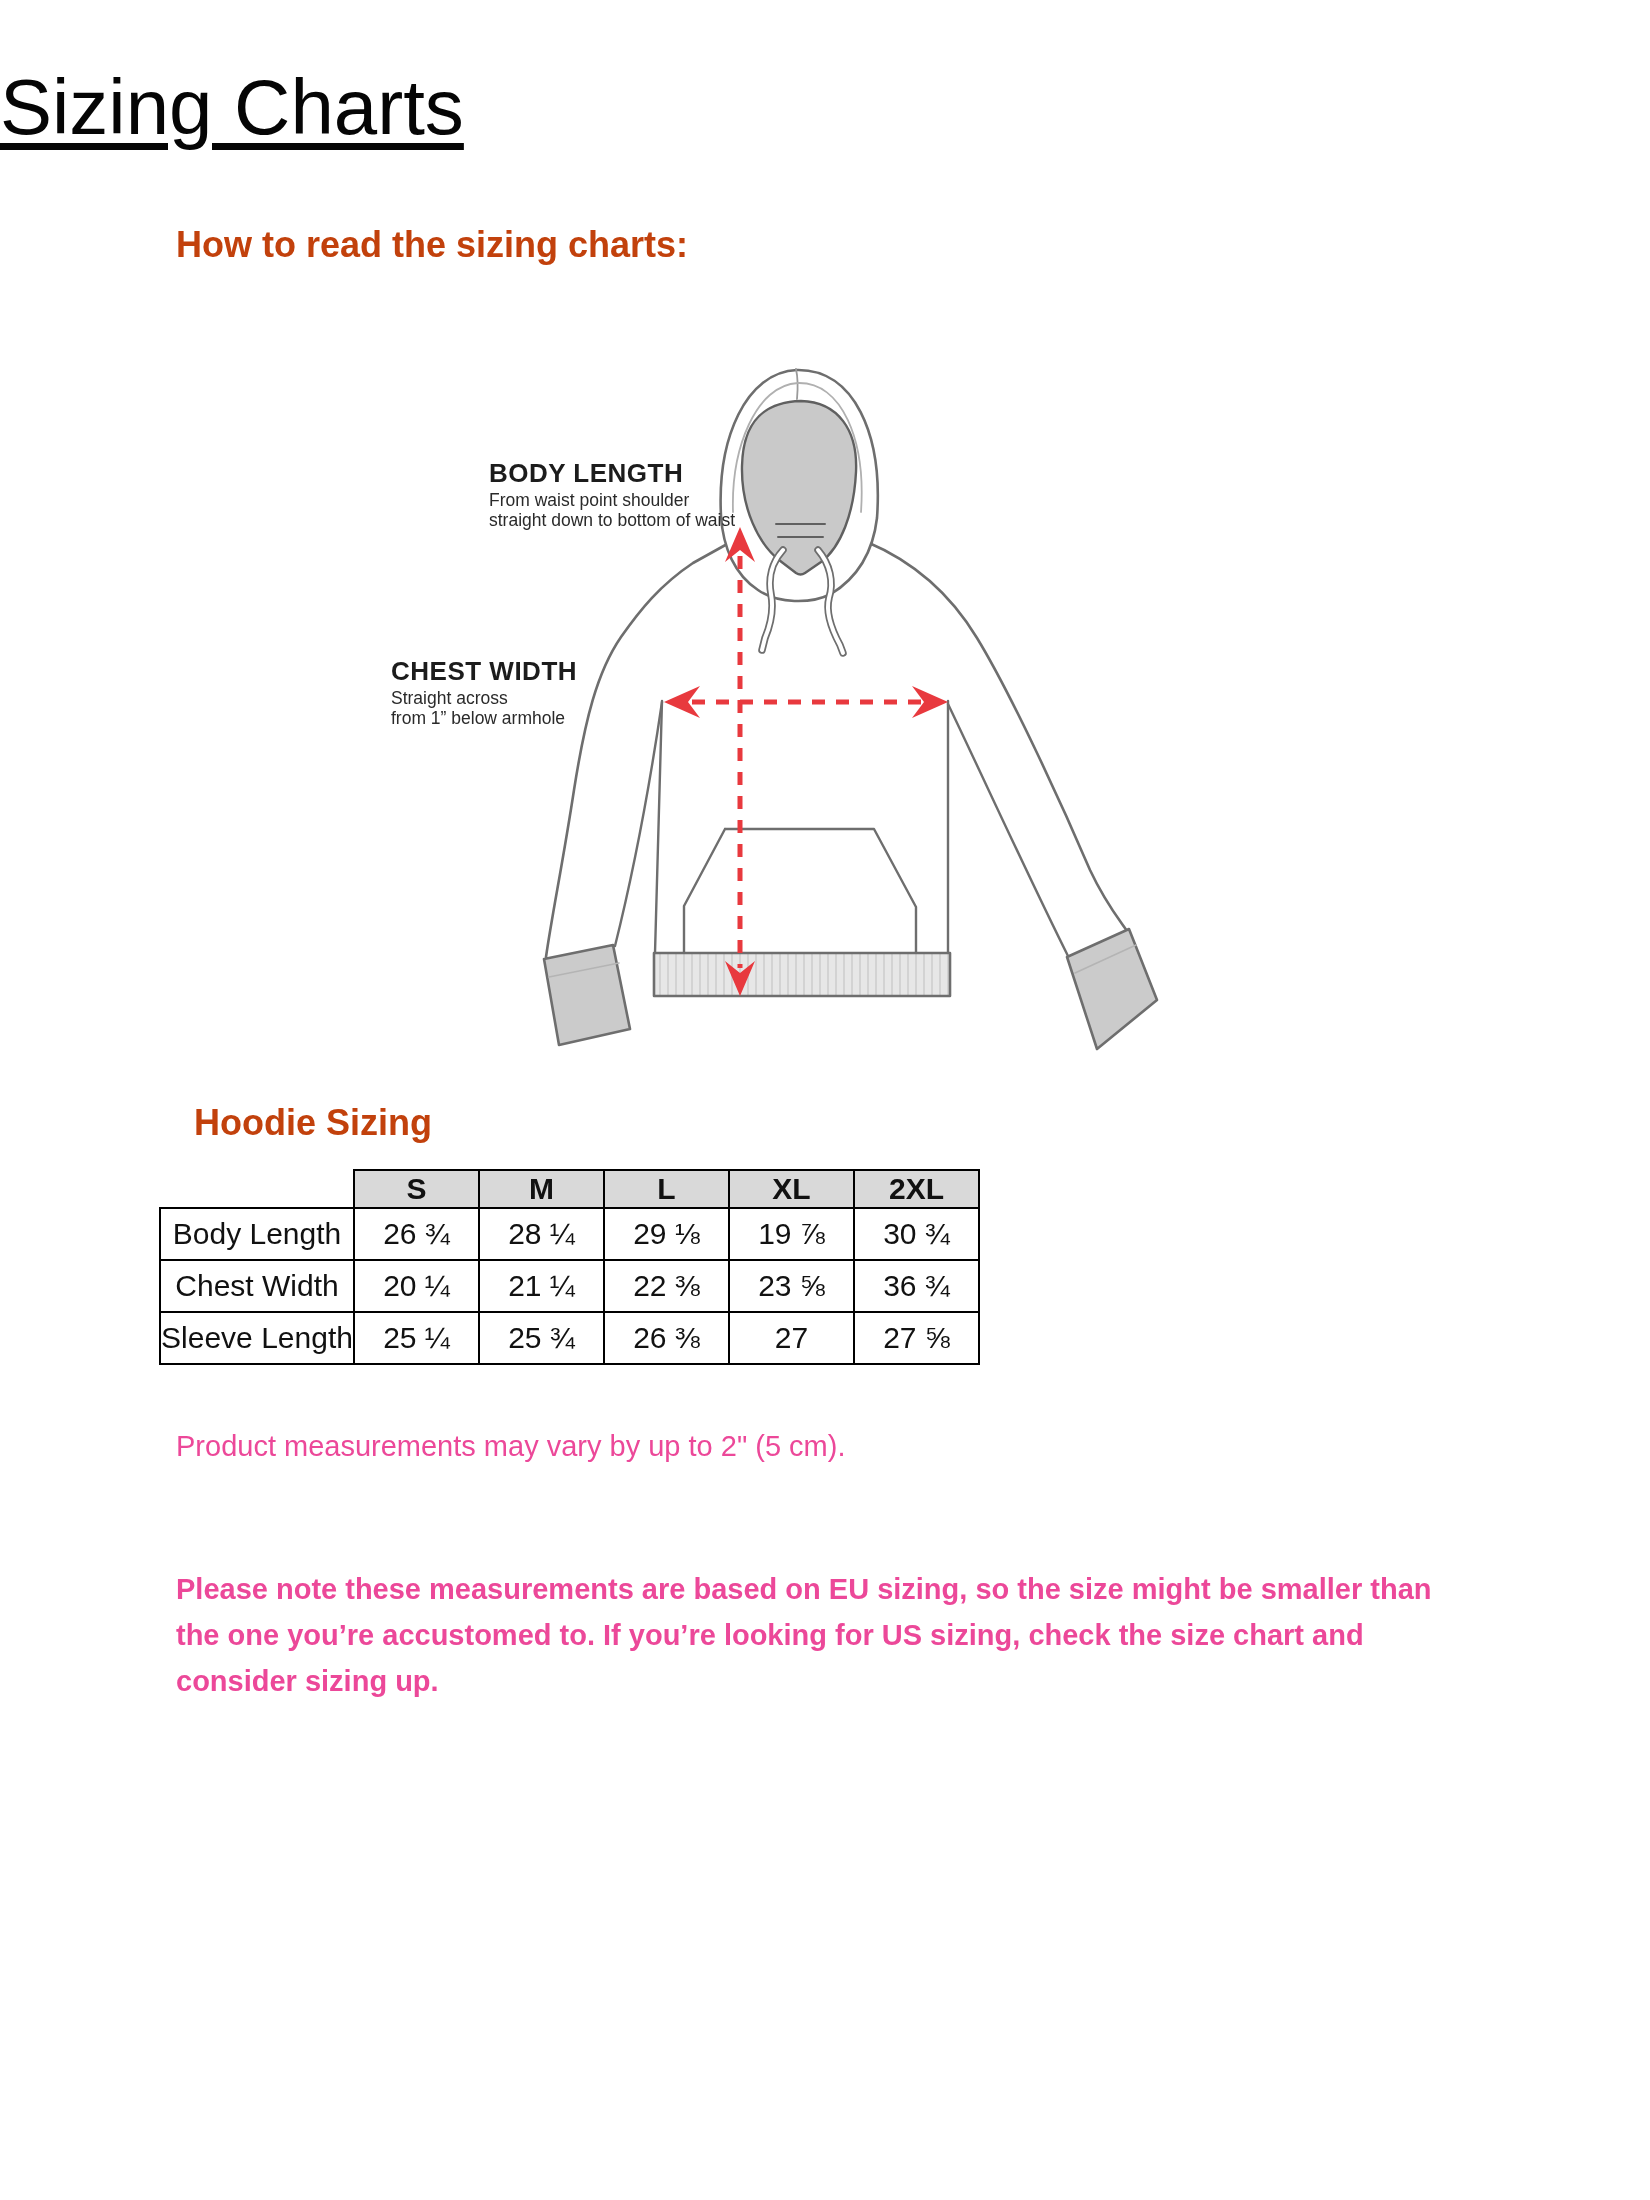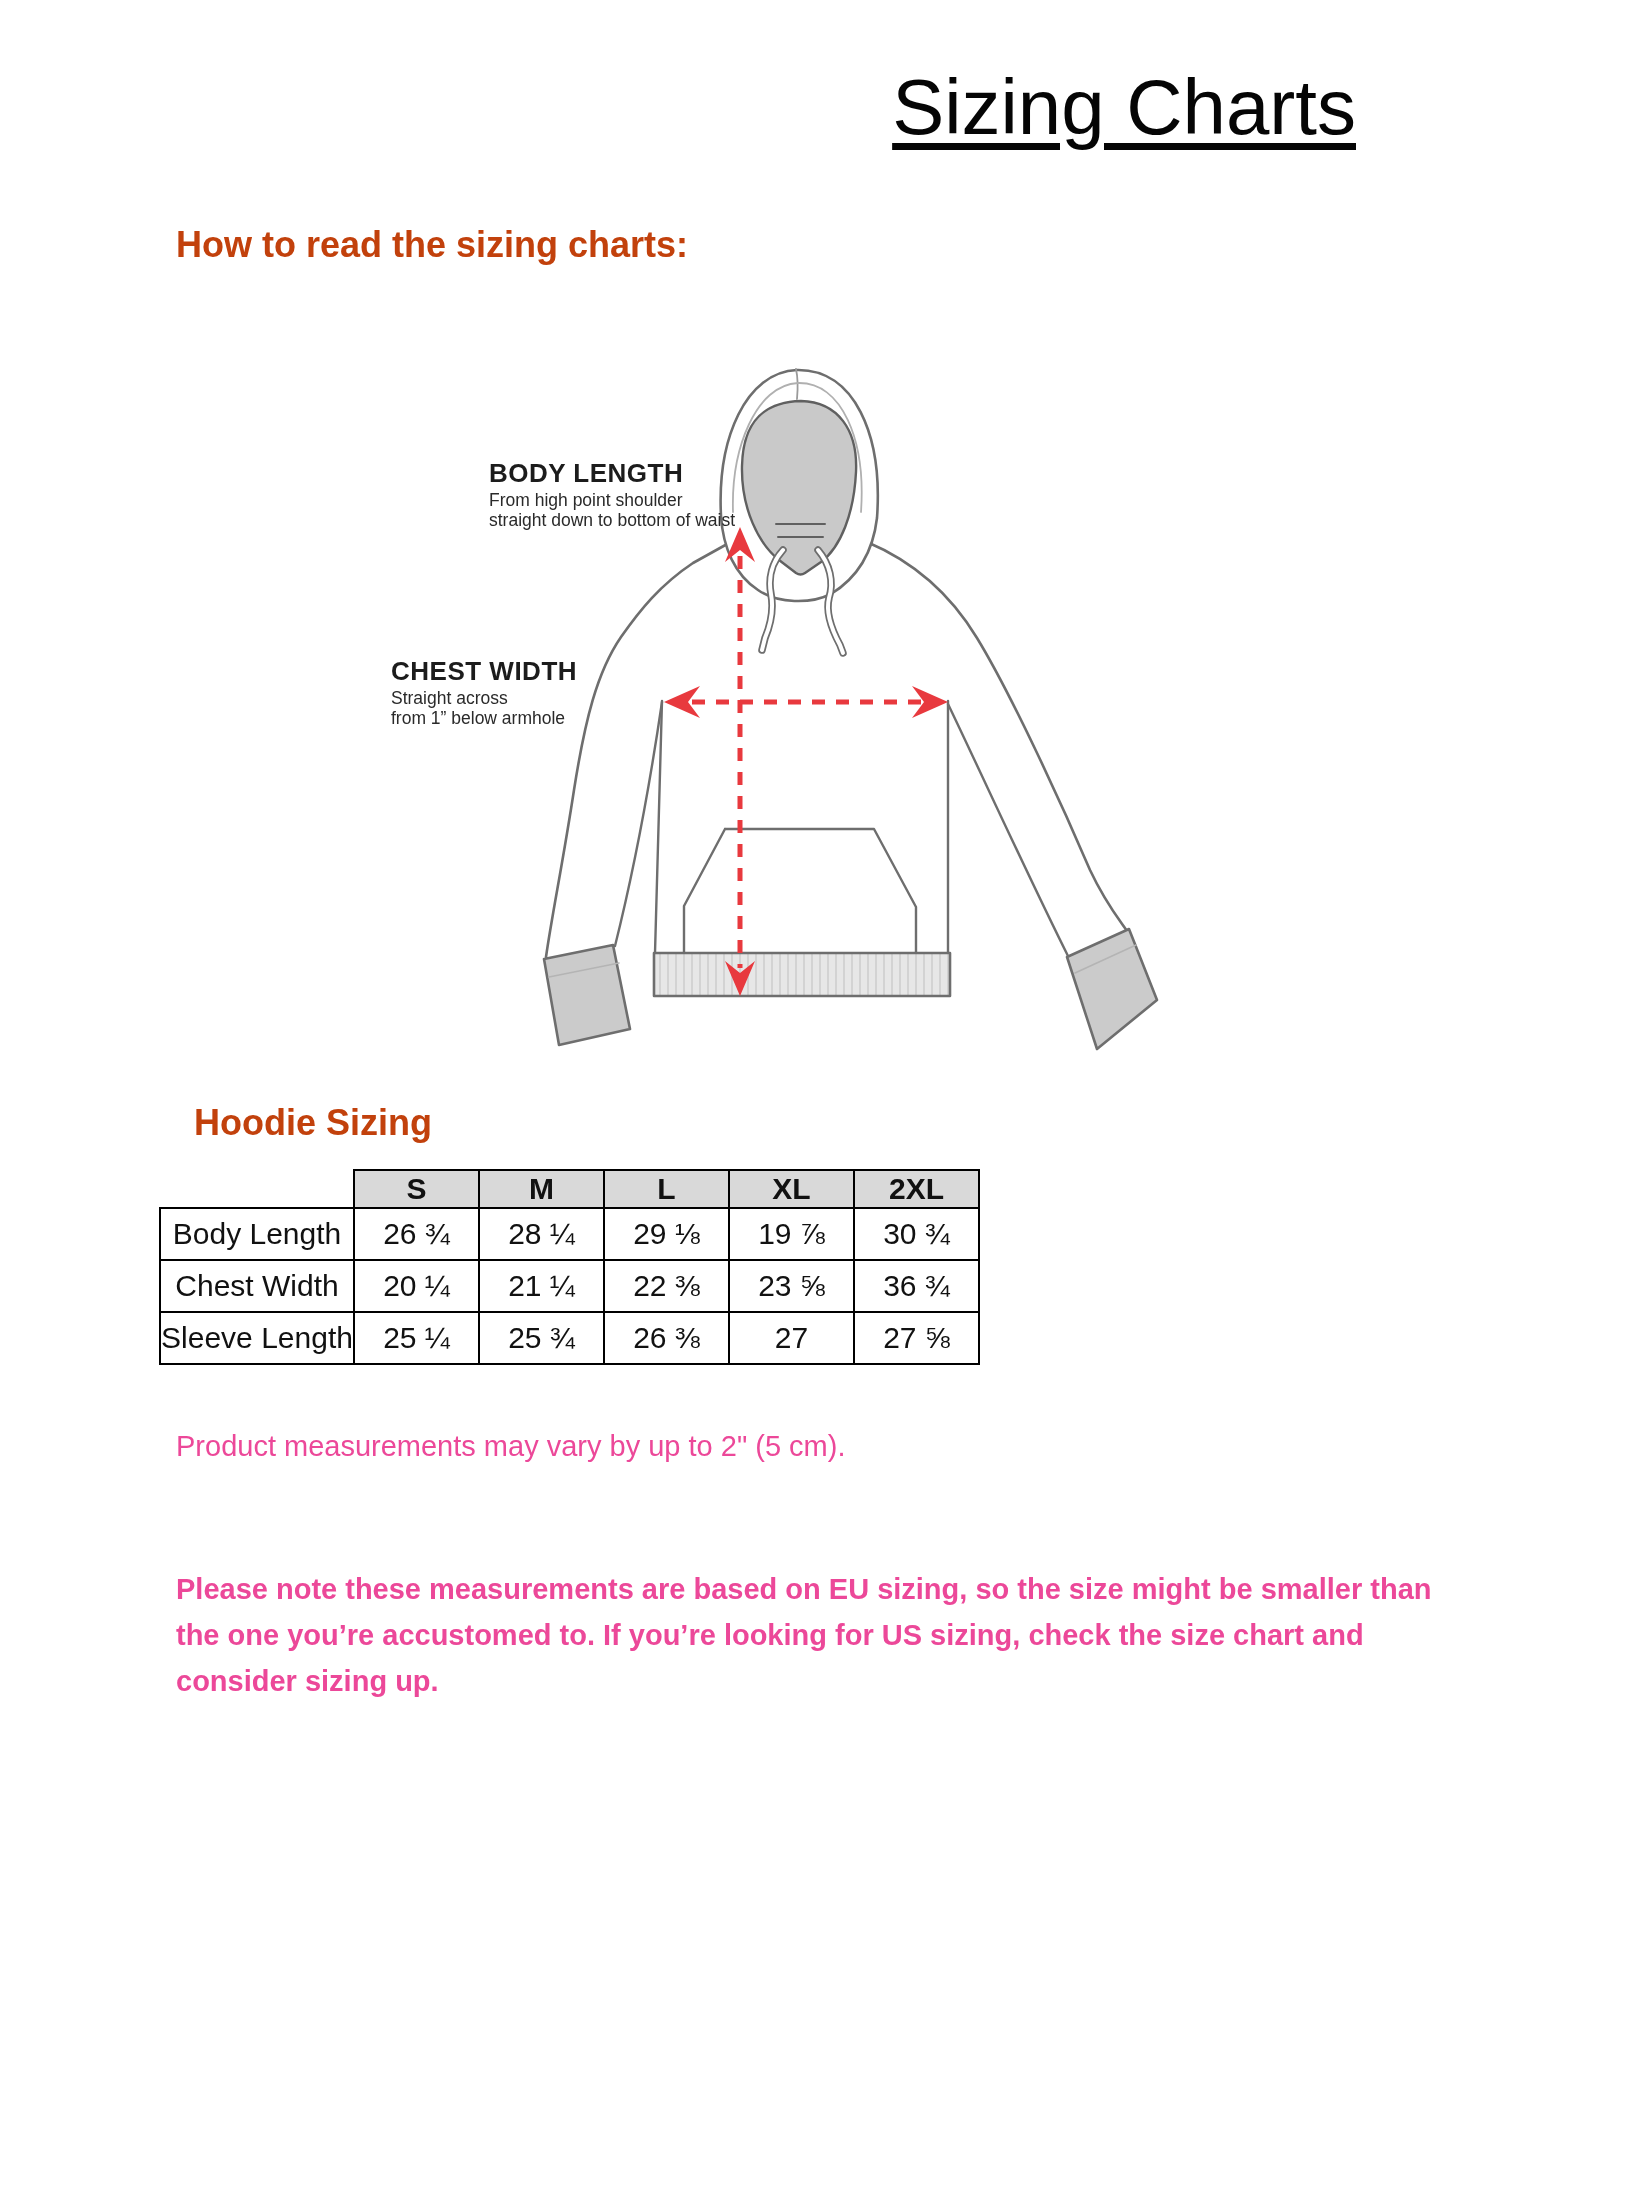--- a/index.html
+++ b/index.html
@@ -2,21 +2,21 @@
 <html style="--arrow-color: #e8393e; --table-header-bg: #d9d9d9;"><head>
 <meta charset="utf-8">
 <style>
   html,body{margin:0;padding:0;background:#ffffff;}
   #page{
     position:relative;width:1650px;height:2200px;background:#ffffff;
     font-family:"Liberation Sans",sans-serif;color:#0f0f0f;overflow:hidden;
   }
   .abs{position:absolute;}
   
-  #title-wrap{left:0;top:62px;width:1340px;text-align:right;padding-left:16px;}
+  #title-wrap{left:0;top:62px;width:1340px;text-align:left;}
   #doc-title{
     display:inline-block;font-size:78px;font-weight:400;letter-spacing:0px;
     text-decoration:underline;text-decoration-thickness:7px;text-underline-offset:9px;
     color:#050505;
   }
   
   .h2{font-weight:700;font-size:36px;color:#c2410c;}
   #how-to-heading{left:176px;top:224px;}
   #hoodie-sizing-heading{left:194px;top:1102px;}
   
@@ -98,21 +98,21 @@
     <g>
       <path d="M 692,702 L 922,702" stroke="var(--arrow-color,#e8393e)" stroke-width="5" stroke-dasharray="13 11" stroke-linecap="butt"></path>
       <path d="M 664,702 L 700,686 L 688,702 L 700,718 Z" fill="var(--arrow-color,#e8393e)" stroke="none"></path>
       <path d="M 948,702 L 912,686 L 924,702 L 912,718 Z" fill="var(--arrow-color,#e8393e)" stroke="none"></path>
     </g>
   </svg>
 
   <div class="abs" id="body-length-label">
     <div class="diagram-label-title">BODY LENGTH</div>
     <div class="diagram-label-desc">
-      <div>From high point shoulder</div>
+      <div>From waist point shoulder</div>
       <div>straight down to bottom of waist</div>
     </div>
   </div>
 
   <div class="abs" id="chest-width-label">
     <div class="diagram-label-title">CHEST WIDTH</div>
     <div class="diagram-label-desc">
       <div>Straight across</div>
       <div>from 1” below armhole</div>
     </div>

